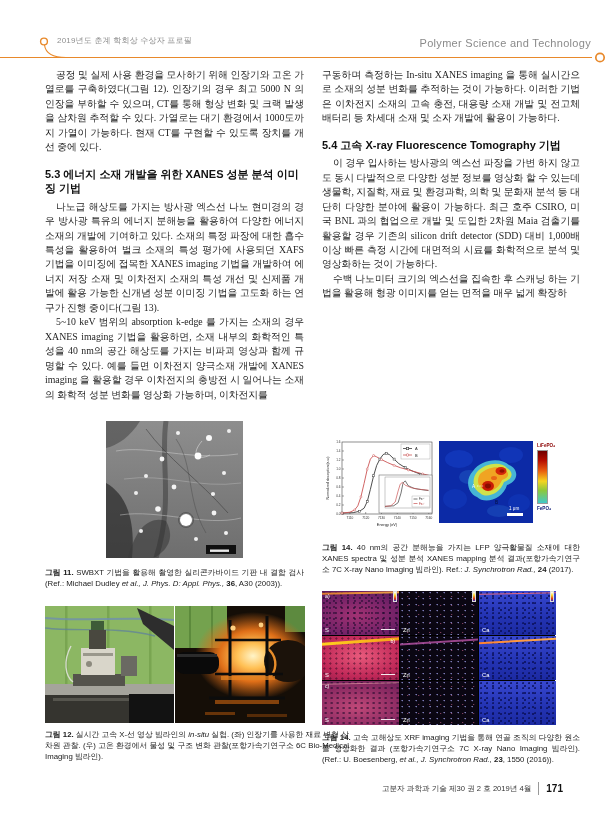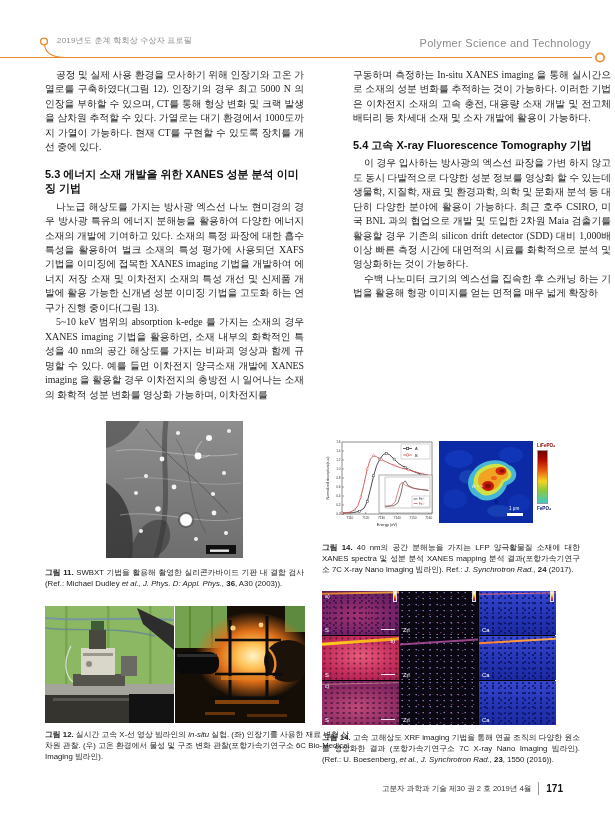--- a/index.html
+++ b/index.html
@@ -12,21 +12,21 @@
   #hdr-svg{position:absolute;left:0;top:0;}
 
   
   .col{position:absolute;font-family:"Liberation Serif","DejaVu Serif",serif;
        font-size:9.8px;line-height:14.45px;color:#1d1d1d;text-align:justify;}
   .col p{margin:0;text-indent:11px;}
   .col p.noindent{text-indent:0;}
   .col h3{font-family:Liberation Sans, sans-serif;font-size:11px;font-weight:bold;
           color:#101010;margin:12px 0 4px 0;text-indent:0;text-align:left;}
   #left-col{left:45px;top:68px;width:259px;}
-  #right-col{left:322px;top:68px;width:258px;margin-left:31px;}
+  #right-col{left:322px;top:68px;width:258px;}
 
   
   .figwrap{position:absolute;}
   .caption{font-size:7.8px;line-height:11.2px;color:#1a1a1a;text-align:justify;
            font-family:"Liberation Sans",sans-serif;}
   .caption b{font-weight:bold;}
   .caption i{font-style:italic;}
 
   #fig11{left:45px;top:421px;width:259px;}
   #fig11 svg{display:block;margin:0 auto;}

